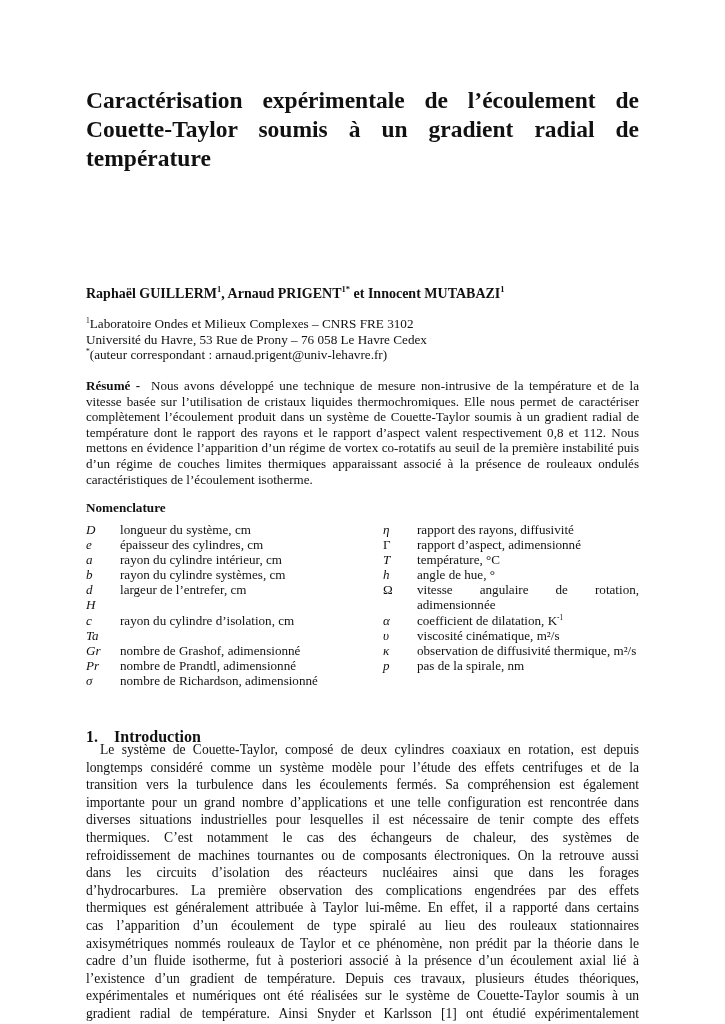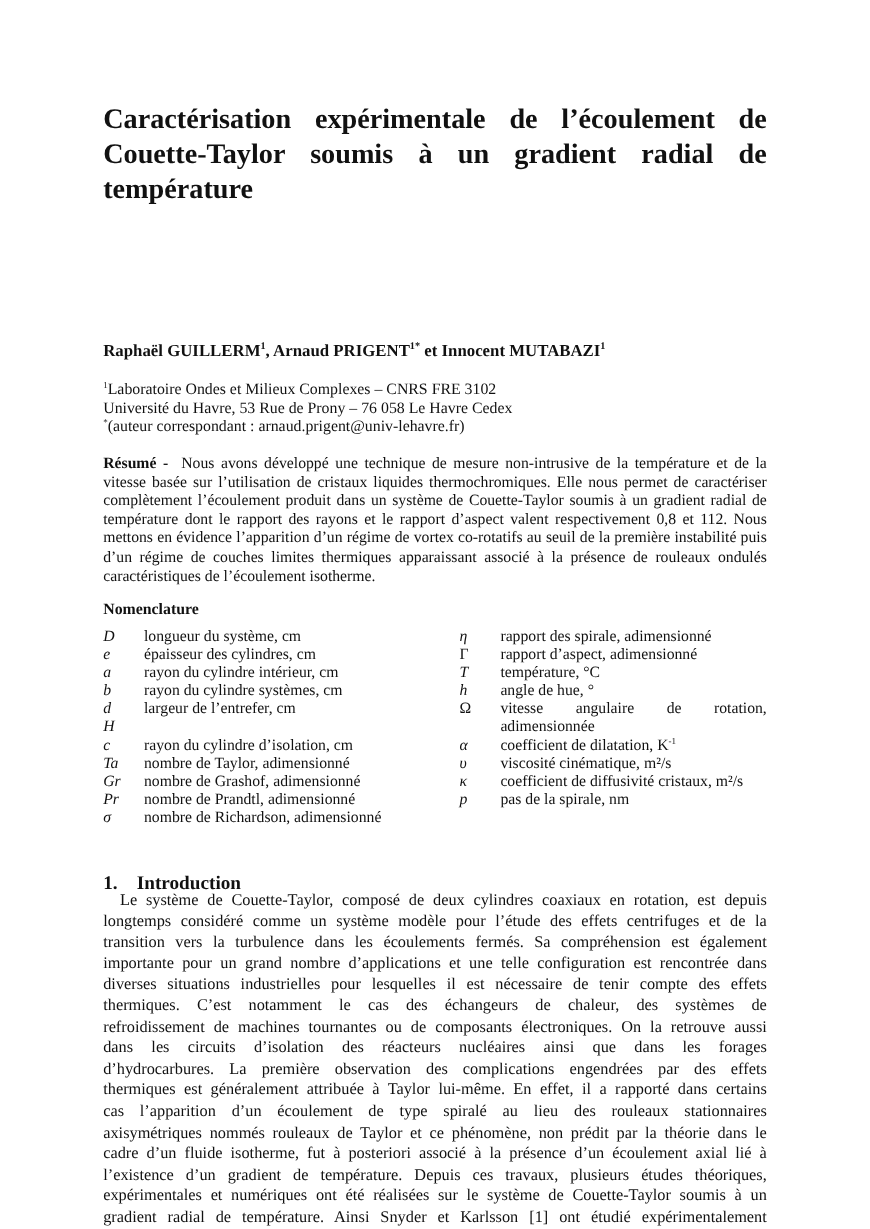--- a/index.html
+++ b/index.html
@@ -85,40 +85,39 @@
       </div>
     <div class="nomrow">
         <span class="sym">H</span>
       </div>
     <div class="nomrow">
         <span class="sym">c</span>
         <span class="desc">rayon du cylindre d’isolation, cm</span>
       </div>
     <div class="nomrow">
         <span class="sym">Ta</span>
-        <span class="desc">nombre de Taylor, adimensionné</span>
       </div>
     <div class="nomrow">
         <span class="sym">Gr</span>
         <span class="desc">nombre de Grashof, adimensionné</span>
       </div>
     <div class="nomrow">
         <span class="sym">Pr</span>
         <span class="desc">nombre de Prandtl, adimensionné</span>
       </div>
     <div class="nomrow">
         <span class="sym">σ</span>
         <span class="desc">nombre de Richardson, adimensionné</span>
       </div>
   </div>
 
   <div class="nomcol right">
     <div class="nomrow">
         <span class="sym">η</span>
-        <span class="desc">rapport des spirale, adimensionné</span>
+        <span class="desc">rapport des rayons, diffusivité</span>
       </div>
     <div class="nomrow">
         <span class="sym up">Γ</span>
         <span class="desc">rapport d’aspect, adimensionné</span>
       </div>
     <div class="nomrow">
         <span class="sym">T</span>
         <span class="desc">température, °C</span>
       </div>
     <div class="nomrow">
@@ -136,21 +135,21 @@
     <div class="nomrow">
         <span class="sym">α</span>
         <span class="desc"><span>coefficient de dilatation, K</span><sup>-1</sup></span>
       </div>
     <div class="nomrow">
         <span class="sym">υ</span>
         <span class="desc">viscosité cinématique, m²/s</span>
       </div>
     <div class="nomrow">
         <span class="sym">κ</span>
-        <span class="desc">coefficient de diffusivité cristaux, m²/s</span>
+        <span class="desc">observation de diffusivité thermique, m²/s</span>
       </div>
     <div class="nomrow">
         <span class="sym">p</span>
         <span class="desc">pas de la spirale, nm</span>
       </div>
   </div>
 
   <div class="sechead">
     <span class="num">1.</span><span>Introduction</span>
   </div>

